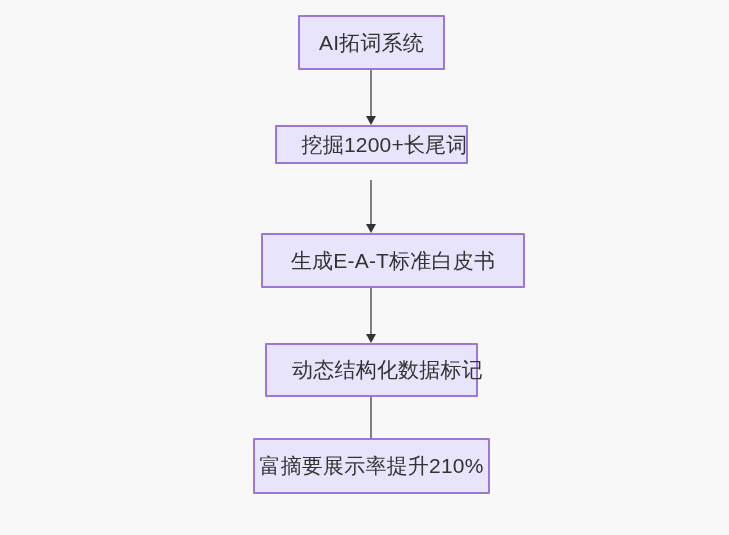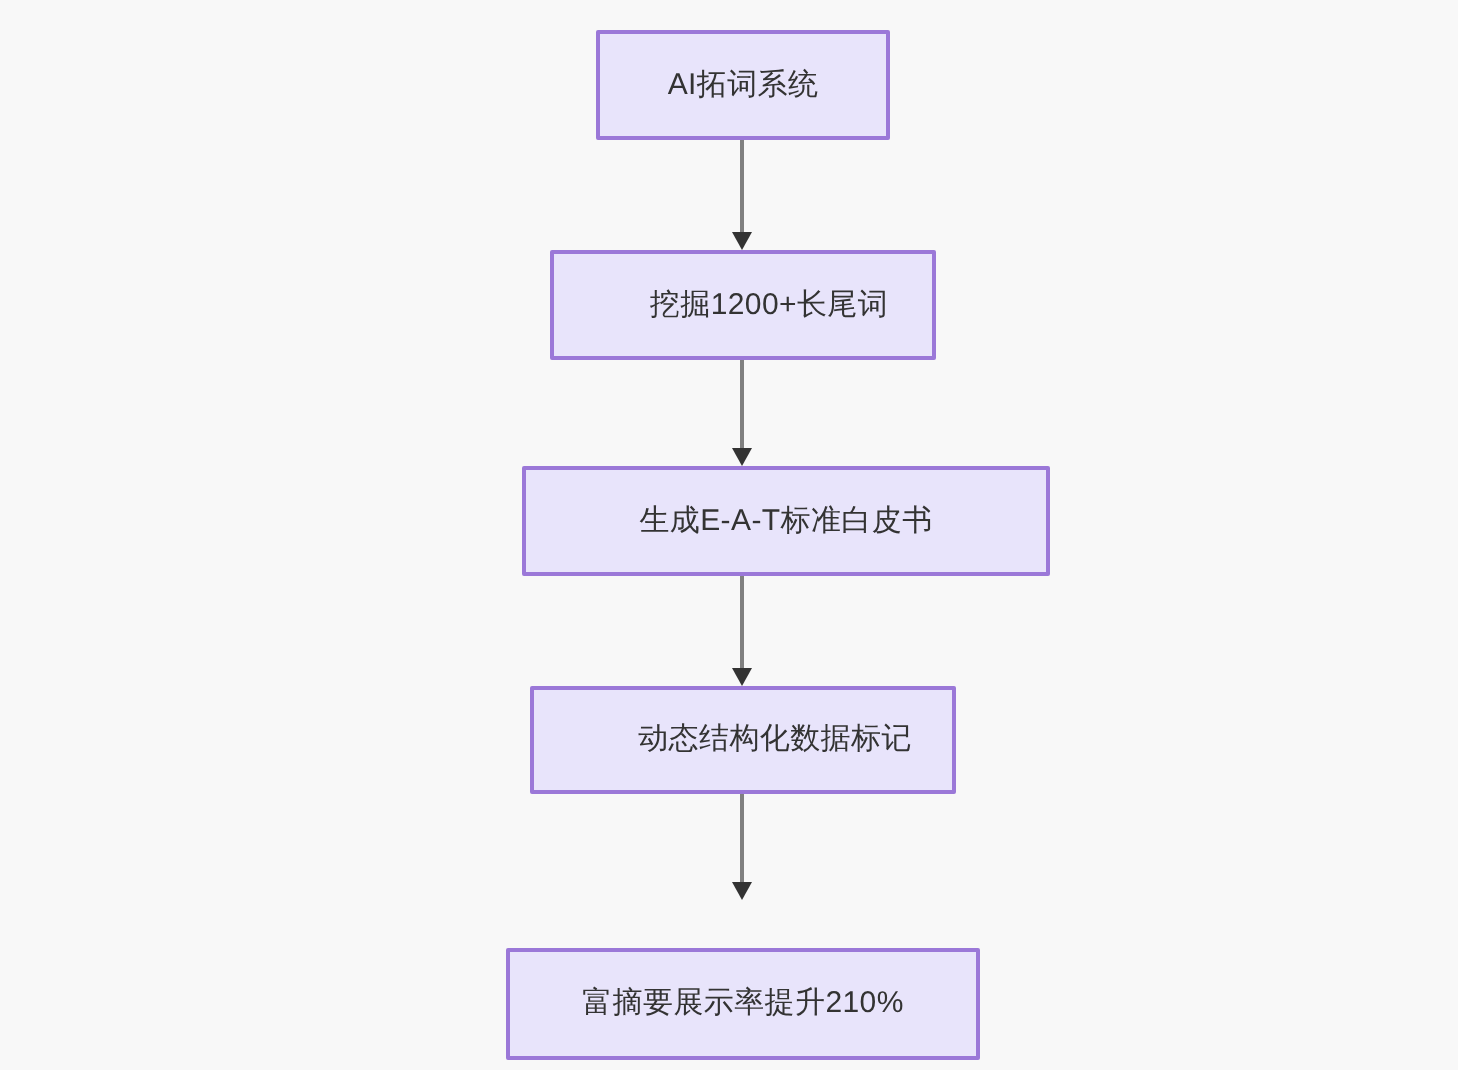--- a/index.html
+++ b/index.html
@@ -26,33 +26,33 @@
     box-sizing: border-box;
     background: #e8e4fb;
     border: 2px solid #9b78d8;
     border-radius: 1px;
     display: flex;
     align-items: center;
     justify-content: center;
     z-index: 2;
   }
   .node-label {
-    font-size: 15px;
+    font-size: 21px;
     line-height: 1.2;
     color: #333333;
     text-align: center;
     white-space: nowrap;
     letter-spacing: 0.2px;
   }
 
   .node-1 { left: 298px; top: 15px;  width: 147px; height: 55px; }
-  .node-2 { left: 275px; top: 125px; width: 193px; height: 55px; padding-left: 26px; }
+  .node-2 { left: 275px; top: 125px; width: 193px; height: 39px; padding-left: 26px; }
   .node-3 { left: 261px; top: 233px; width: 264px; height: 55px; }
   .node-4 { left: 265px; top: 343px; width: 213px; height: 54px; padding-left: 32px; }
-  .node-5 { left: 253px; top: 474px; width: 237px; height: 56px; }
+  .node-5 { left: 253px; top: 438px; width: 237px; height: 56px; }
 
   
   .connector {
     position: absolute;
     left: 370px;
     width: 2px;
     background: #808080;
     z-index: 1;
   }
   .connector::after {

